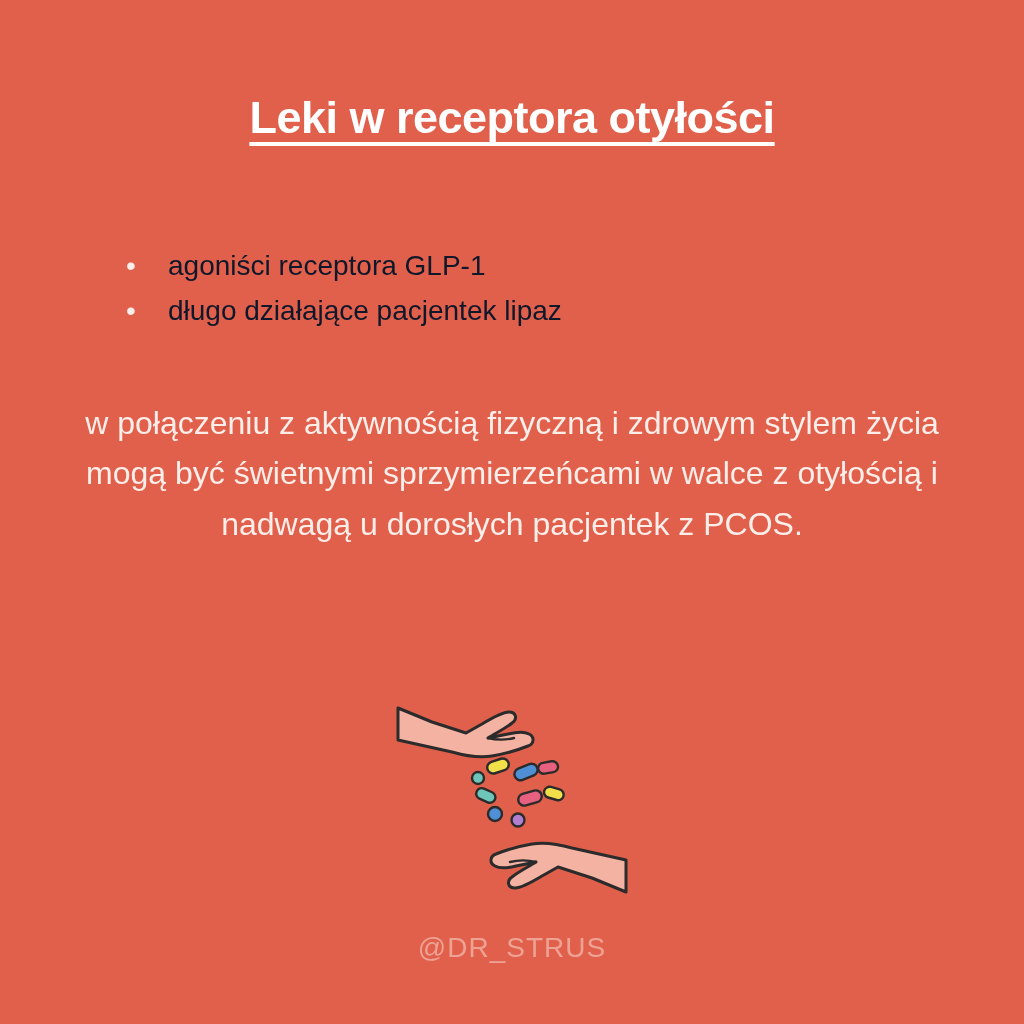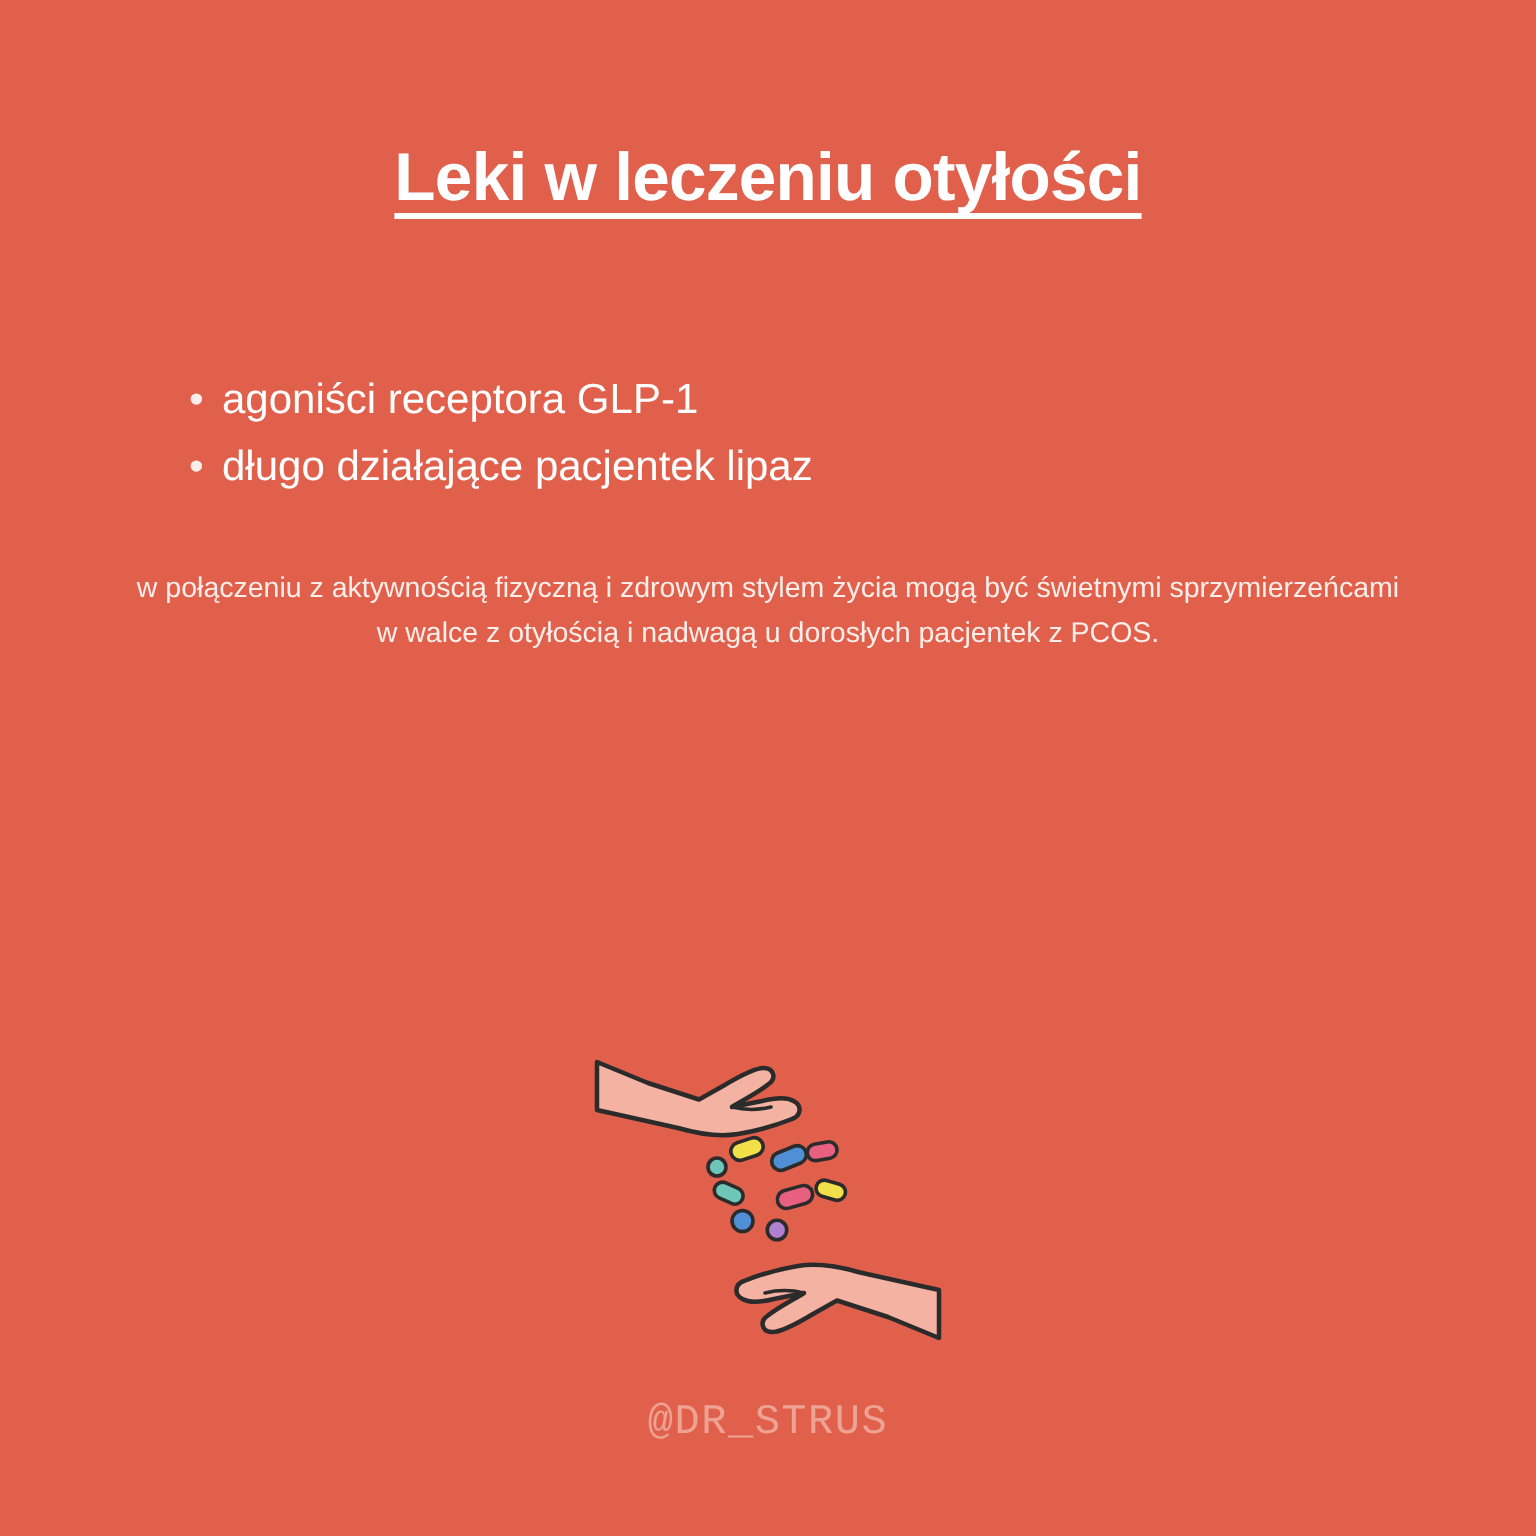--- a/index.html
+++ b/index.html
@@ -56,29 +56,30 @@
 
   .bullet-dot {
     width: 22px;
     flex: 0 0 22px;
     color: #fdeeea;
     font-size: 28px;
     line-height: 1.6;
   }
 
   .bullet-text {
-    color: #ffffff;
+    color: #0f172a;
+    margin-left: 20px;
   }
 
   .paragraph {
-    margin-top: 44px;
+    margin-top: 64px;
     width: 860px;
     text-align: center;
     color: #fdeeea;
-    font-size: 19px;
+    font-size: 32px;
     line-height: 1.58;
   }
 
   .illustration {
     position: absolute;
     top: 700px;
     left: 50%;
     transform: translateX(-50%);
     width: 240px;
     height: 200px;
@@ -86,29 +87,28 @@
 
   .handle {
     position: absolute;
     bottom: 60px;
     left: 0;
     width: 100%;
     text-align: center;
     color: #eda293;
     font-size: 28px;
     letter-spacing: 1px;
-    font-family: Liberation Mono, monospace;
   }
 </style>
 </head>
 <body>
 
 <div class="slide">
 
-  <div class="title">Leki w leczeniu otyłości</div>
+  <div class="title">Leki w receptora otyłości</div>
 
   <div class="bullets">
     <div class="bullet-row">
       <span class="bullet-dot">•</span>
       <span class="bullet-text">agoniści receptora GLP-1</span>
     </div>
     <div class="bullet-row">
       <span class="bullet-dot">•</span>
       <span class="bullet-text">długo działające pacjentek lipaz</span>
     </div>

